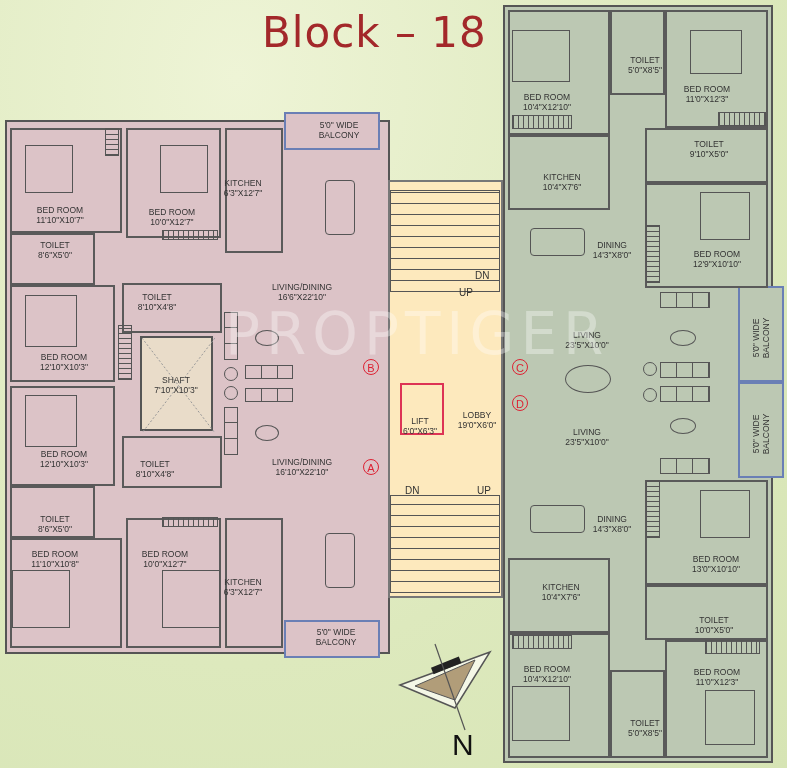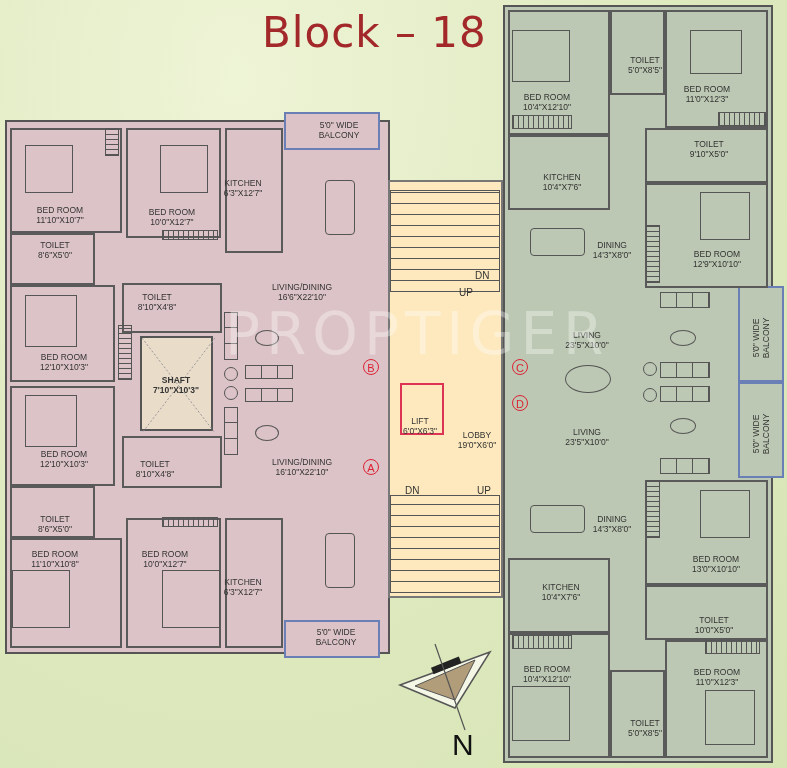--- a/index.html
+++ b/index.html
@@ -56,21 +56,21 @@
 <div class="lbl" style="left:157px;top:292px;"><span>TOILET</span><span class="dim">8'10"X4'8"</span></div>
 <div class="lbl" style="left:302px;top:282px;"><span>LIVING/DINING</span><span class="dim">16'6"X22'10"</span></div>
 <div class="lbl" style="left:64px;top:352px;"><span>BED ROOM</span><span class="dim">12'10"X10'3"</span></div>
 
 <div class="shaft" style="left:140px;top:336px;width:73px;height:95px;">
   <svg width="73" height="95">
       <line x1="0" y1="0" x2="73" y2="95" stroke="#999" stroke-dasharray="2,2"></line>
       <line x1="73" y1="0" x2="0" y2="95" stroke="#999" stroke-dasharray="2,2"></line>
     </svg>
 </div>
-<div class="lbl" style="left:176px;top:375px;font-weight:bold;"><span>SHAFT</span><span class="dim">7'10"X10'3"</span></div>
+<div class="lbl" style="left:176px;top:375px;"><span>SHAFT</span><span class="dim">7'10"X10'3"</span></div>
 
 <div class="room" style="left:10px;top:386px;width:105px;height:100px;"></div>
 <div class="room" style="left:122px;top:436px;width:100px;height:52px;"></div>
 <div class="room" style="left:10px;top:486px;width:85px;height:52px;"></div>
 <div class="room" style="left:10px;top:538px;width:112px;height:110px;"></div>
 <div class="room" style="left:126px;top:518px;width:95px;height:130px;"></div>
 <div class="room" style="left:225px;top:518px;width:58px;height:130px;"></div>
 
 <div class="lbl" style="left:64px;top:449px;"><span>BED ROOM</span><span class="dim">12'10"X10'3"</span></div>
 <div class="lbl" style="left:155px;top:459px;"><span>TOILET</span><span class="dim">8'10"X4'8"</span></div>
@@ -104,21 +104,21 @@
 
 <div class="marker" style="left:363px;top:359px;">B</div>
 <div class="marker" style="left:363px;top:459px;">A</div>
 
 <div class="zone yellow" style="left:388px;top:180px;width:115px;height:418px;"></div>
 <div class="stairs" style="left:390px;top:190px;width:110px;height:102px;"></div>
 <div class="stairlabel" style="left:475px;top:270px;">DN</div>
 <div class="stairlabel" style="left:459px;top:287px;">UP</div>
 <div class="room" style="left:400px;top:383px;width:44px;height:52px;border-color:#d35"></div>
 <div class="lbl" style="left:420px;top:416px;"><span>LIFT</span><span class="dim">6'0"X6'3"</span></div>
-<div class="lbl" style="left:477px;top:430px;"><span>LOBBY</span><span class="dim">19'0"X6'0"</span></div>
+<div class="lbl" style="left:477px;top:410px;"><span>LOBBY</span><span class="dim">19'0"X6'0"</span></div>
 <div class="stairs" style="left:390px;top:495px;width:110px;height:98px;"></div>
 <div class="stairlabel" style="left:405px;top:485px;">DN</div>
 <div class="stairlabel" style="left:477px;top:485px;">UP</div>
 
 <div class="zone green" style="left:503px;top:5px;width:270px;height:758px;"></div>
 <div class="zone green" style="left:738px;top:286px;width:46px;height:96px;border-color:#6a7fb5;"></div>
 <div class="zone green" style="left:738px;top:382px;width:46px;height:96px;border-color:#6a7fb5;"></div>
 
 <div class="room" style="left:508px;top:10px;width:102px;height:125px;"></div>
 <div class="room" style="left:610px;top:10px;width:55px;height:85px;"></div>

